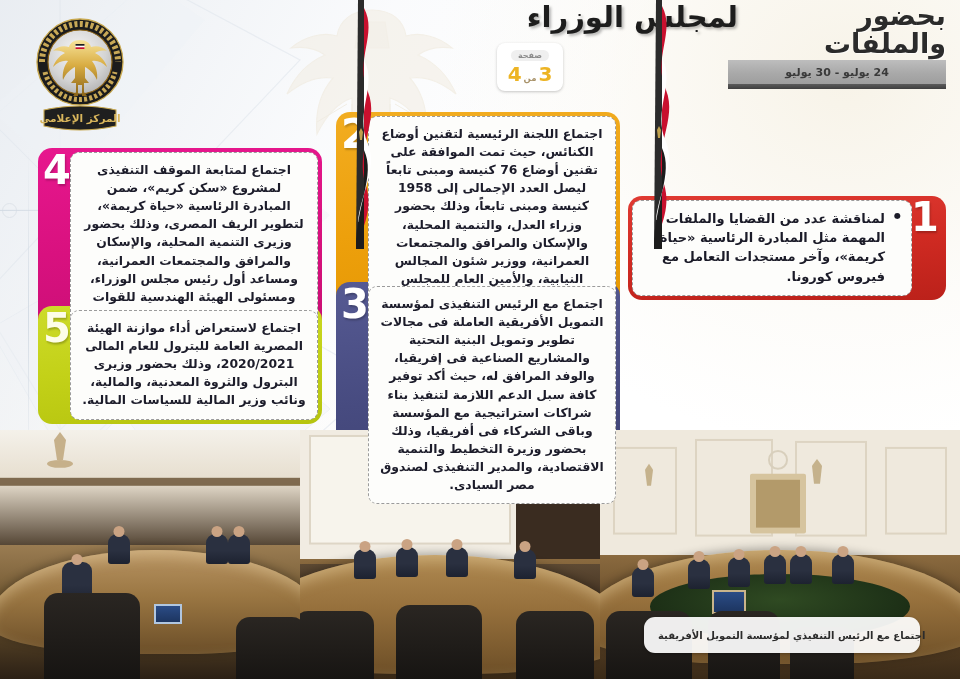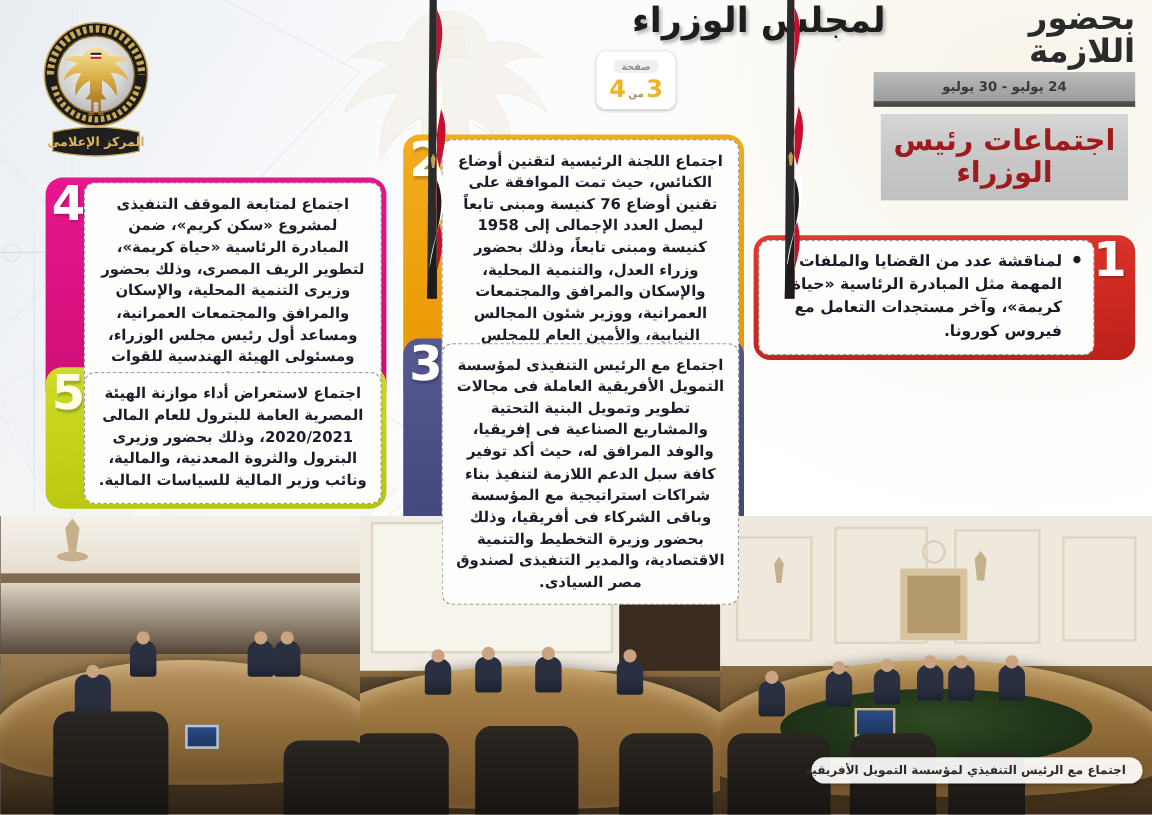--- a/index.html
+++ b/index.html
@@ -268,27 +268,26 @@
   
   .flagdiv {
     position:absolute; top:0; height:249px; width:44px; z-index:6;
     pointer-events:none;
   }
   #flagdiv1 { left:338px; }
   #flagdiv2 { left:638px; }
 
   .caption {
     position:absolute; bottom:26px; z-index:8;
-    height:22px;
+    height:36px;
     background:rgba(255,255,255,.92);
     border-radius:11px;
-    display:flex; align-items:center; justify-content:flex-start;
+    display:flex; align-items:center; justify-content:flex-end;
     padding:0 14px;
     box-shadow:0 1px 3px rgba(0,0,0,.3);
-    margin-left:32px;
   }
   .caption span {
     font-size:10px; font-weight:bold; color:#2b2b2b; white-space:nowrap;
   }
   #cap1 { left:44px; width:276px; }
 
   
   .deco-circle {
     position:absolute; left:2px; top:203px; width:15px; height:15px;
     border:1.6px solid #dfe4ea; border-radius:50%;
@@ -399,33 +398,30 @@
 
       <g>
         <path d="M16 104 Q52 96 88 104 L88 120 Q52 128 16 120 Z" fill="#1f1f1f" stroke="#c8a84e" stroke-width="1.1"></path>
         <text x="52" y="116" text-anchor="middle" font-size="10.5" font-weight="bold" fill="#d9b65c" font-family="'DejaVu Sans',sans-serif">المركز الإعلامى</text>
       </g>
     </svg>
   </div>
 
   <div class="header-title">
     <span class="l1">بحضور</span>
-    <span class="l2">اللازمة</span>
+    <span class="l2">والملفات</span>
   </div>
 
   <div class="main-title">لمجلس الوزراء</div>
 
   <div class="date-bar">
     <span>24 يوليو - 30 يوليو</span>
   </div>
   <div class="dark-strip"></div>
 
-  <div class="section-banner">
-    <span>اجتماعات رئيس الوزراء</span>
-  </div>
 
   <div class="page-badge">
     <div class="pb-label">صفحة</div>
     <div class="pb-nums">
       <span class="pb-cur">3</span>
       <span class="pb-of">من</span>
       <span class="pb-tot">4</span>
     </div>
   </div>
 

